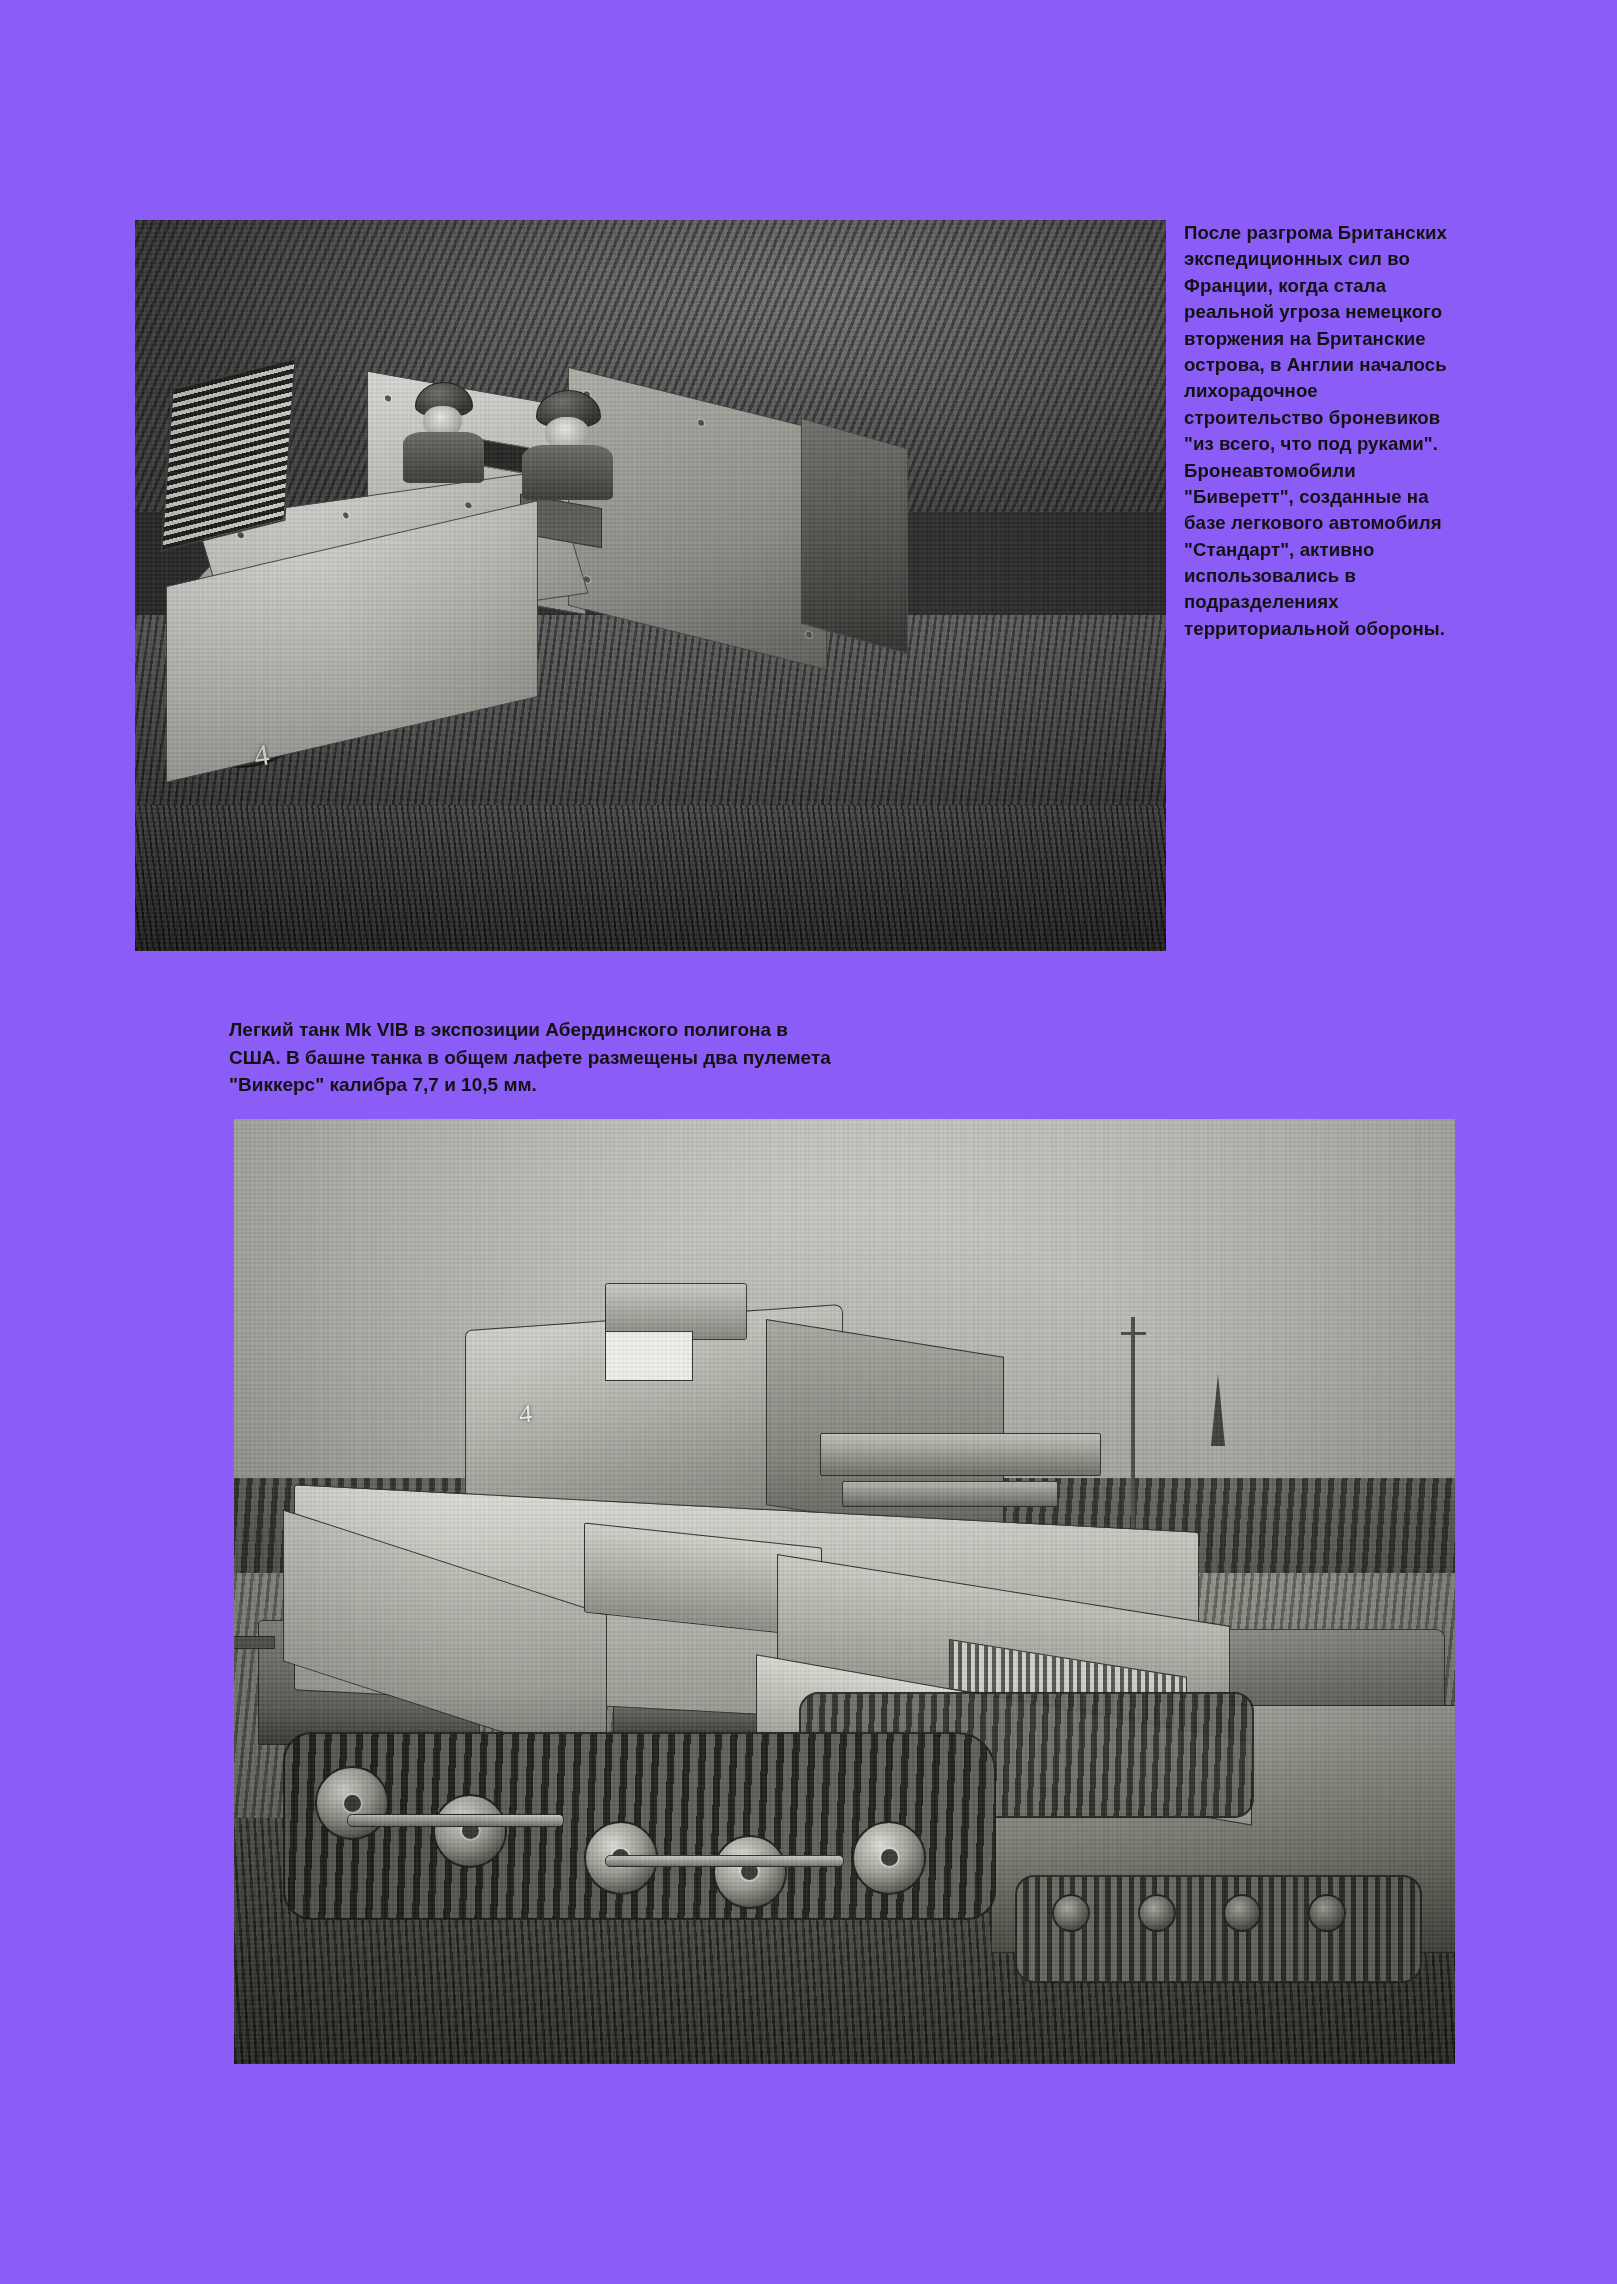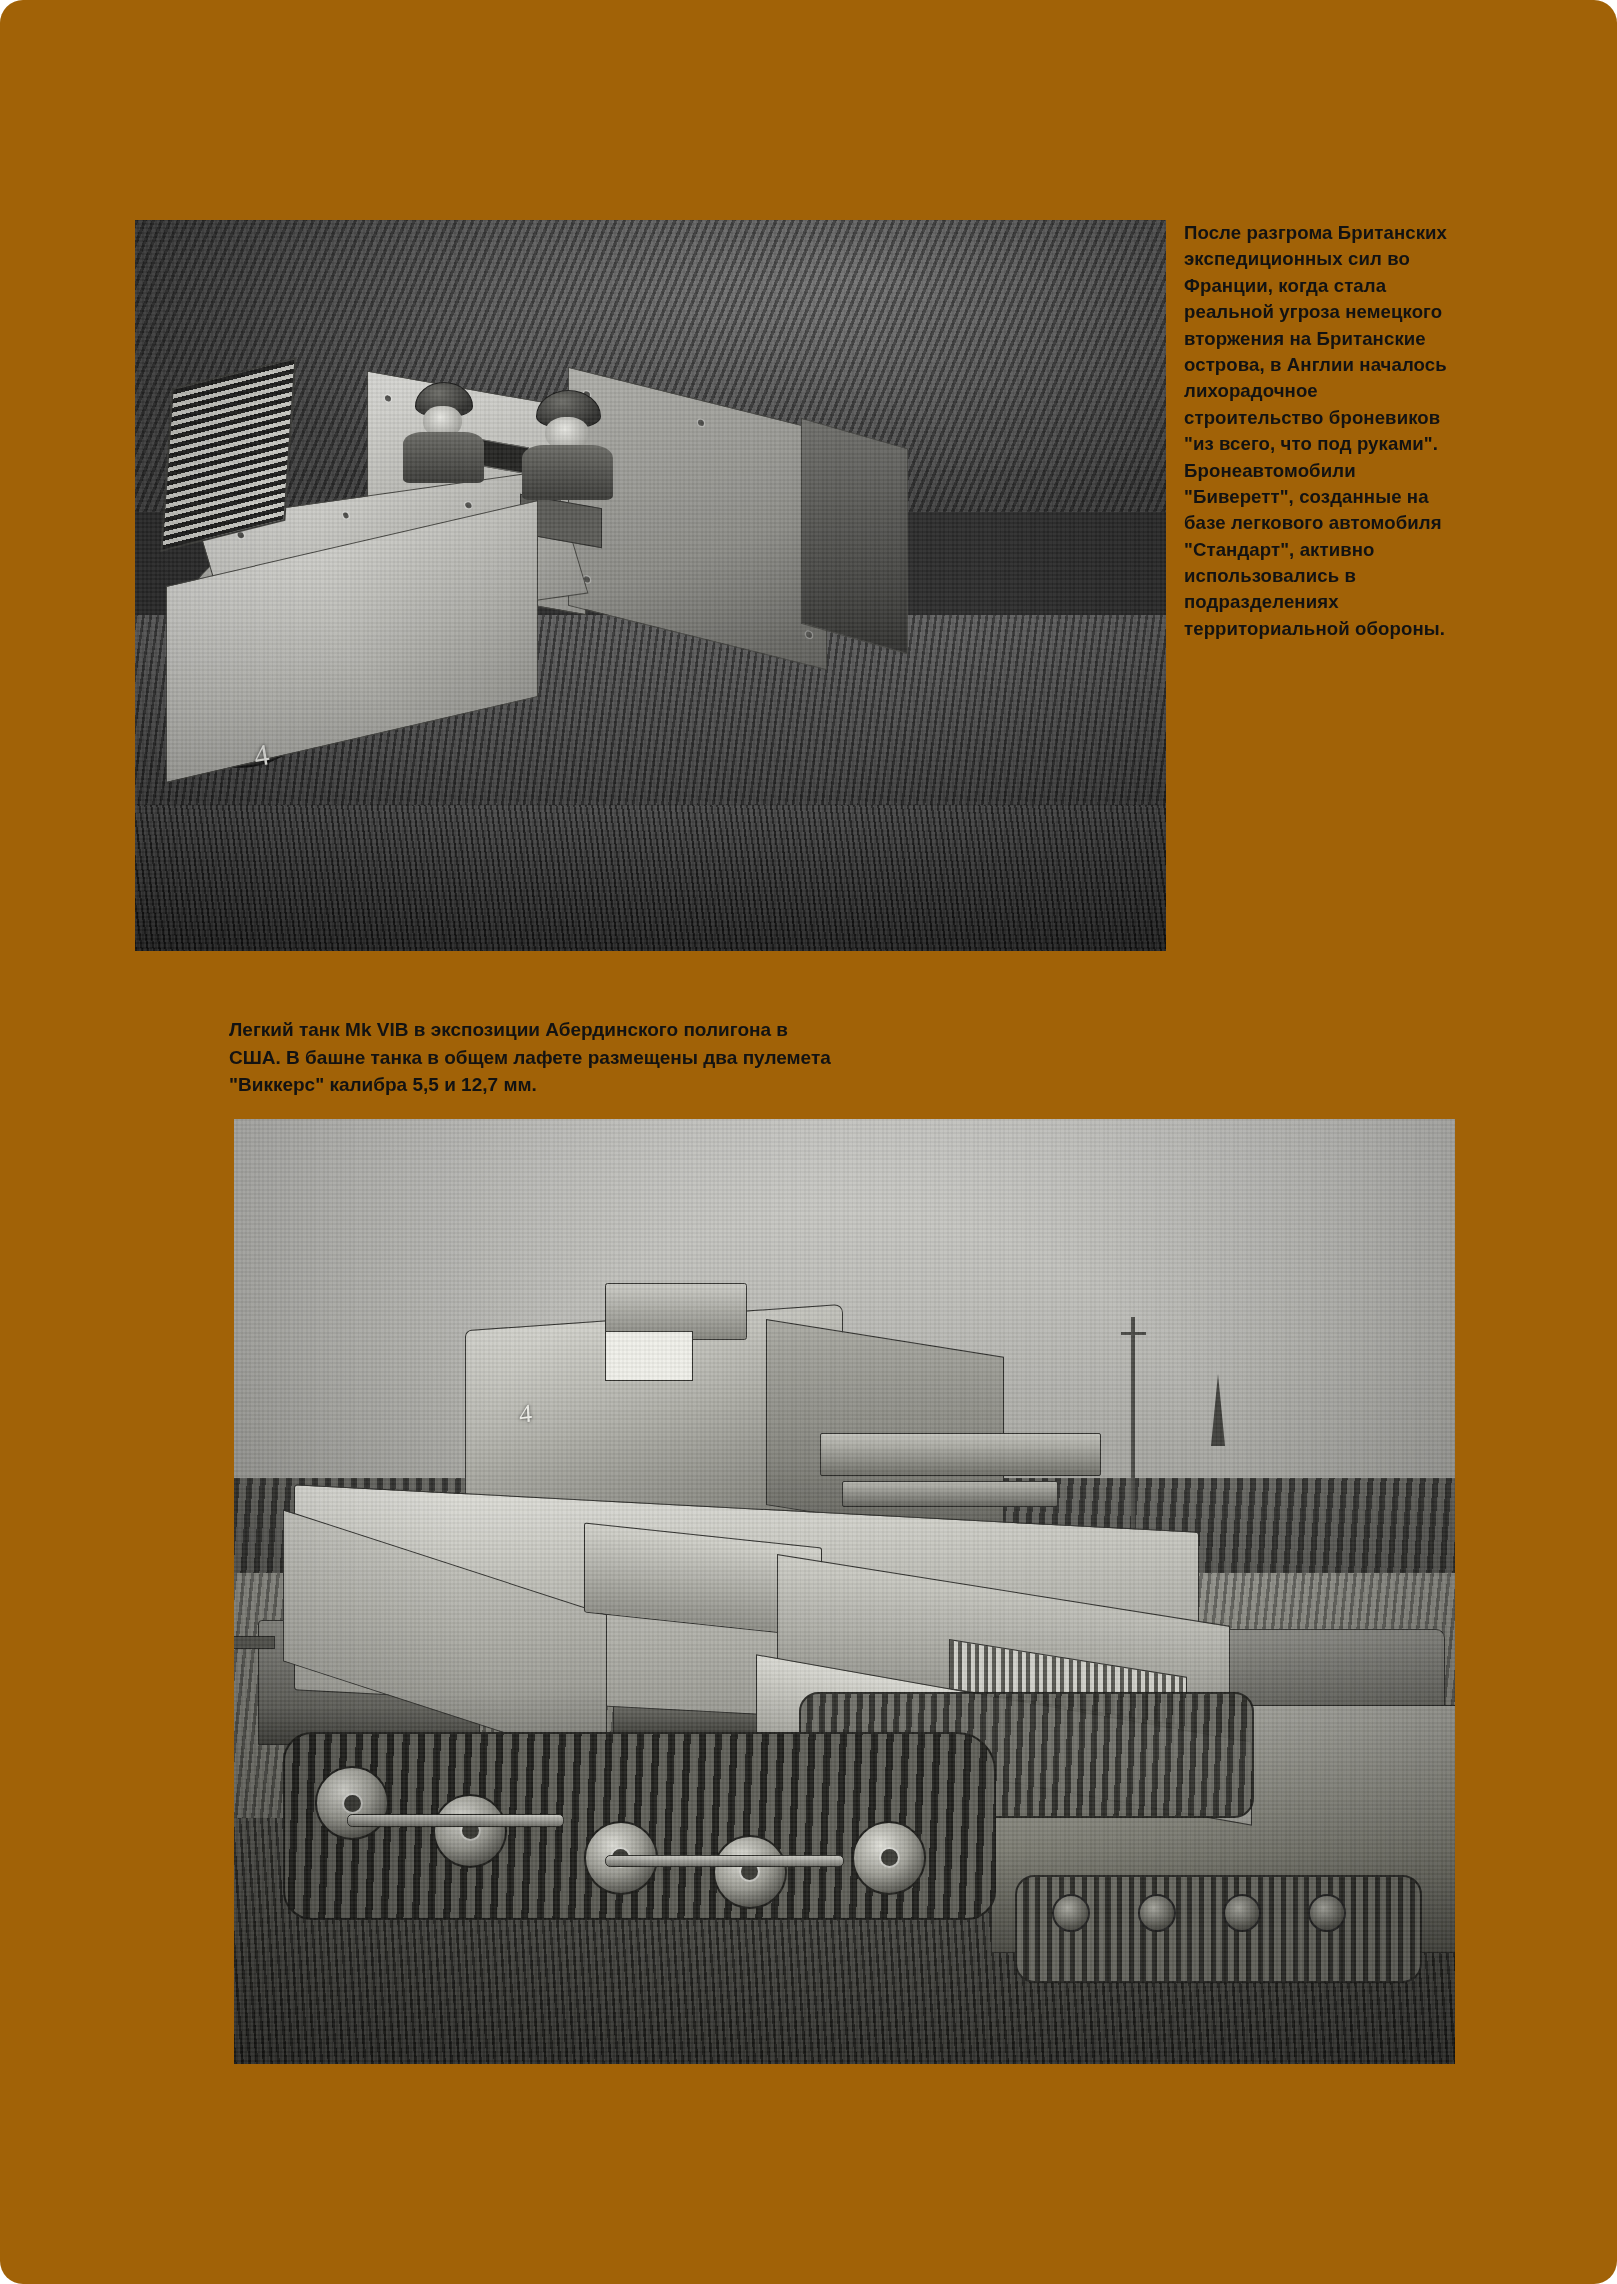--- a/index.html
+++ b/index.html
@@ -12,22 +12,21 @@
     height: 2284px;
     font-family: "Liberation Sans", sans-serif;
     color: #111111;
     position: relative;
     overflow: hidden;
   }
 
   .page {
     position: absolute;
     inset: 0;
-    background: #a16207;
-    border-radius: 23px;
+    background: #8b5cf6;
   }
 
   
   .top-photo {
     position: absolute;
     left: 135px;
     top: 220px;
     width: 1031px;
     height: 731px;
     background: #2a2a2a;
@@ -546,21 +545,21 @@
 
       <div class="tp-marking">4</div>
     </div>
 
     <div class="tp-vignette"></div>
     <div class="photo-grain"></div>
   </div>
 
   <div class="caption-right">После разгрома Британских экспедиционных сил во Франции, когда стала реальной угроза немецкого вторжения на Британские острова, в Англии началось лихорадочное строительство броневиков "из всего, что под руками". Бронеавтомобили "Биверетт", созданные на базе легкового автомобиля "Стандарт", активно использовались в подразделениях территориальной обороны.</div>
 
-  <div class="caption-mid">Легкий танк Mk VIB в экспозиции Абердинского полигона в США. В башне танка в общем лафете размещены два пулемета "Виккерс" калибра 5,5 и 12,7 мм.</div>
+  <div class="caption-mid">Легкий танк Mk VIB в экспозиции Абердинского полигона в США. В башне танка в общем лафете размещены два пулемета "Виккерс" калибра 7,7 и 10,5 мм.</div>
 
   <div class="bottom-photo">
     <div class="bp-sky"></div>
     <div class="bp-treeline"></div>
     <div class="bp-ground"></div>
     <div class="bp-ground2"></div>
     <div class="bp-pole"></div>
     <div class="bp-spire"></div>
 
     <div class="bg-veh bg-veh-left">

